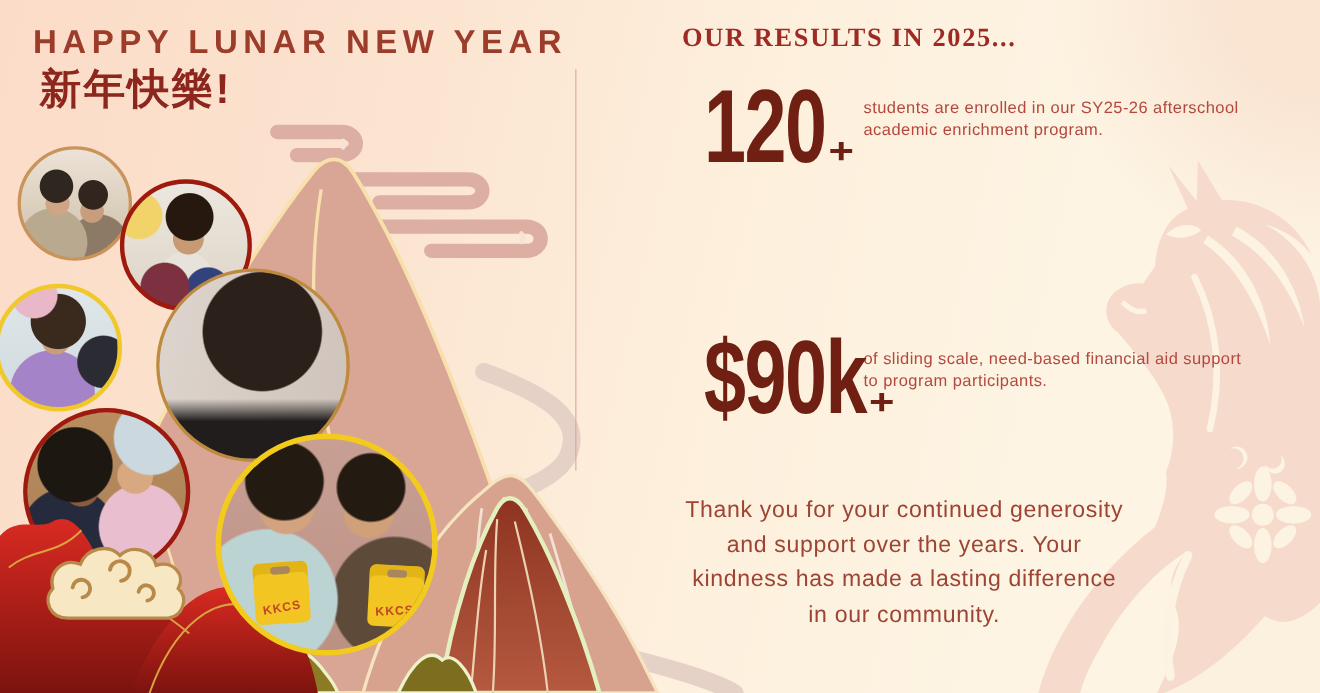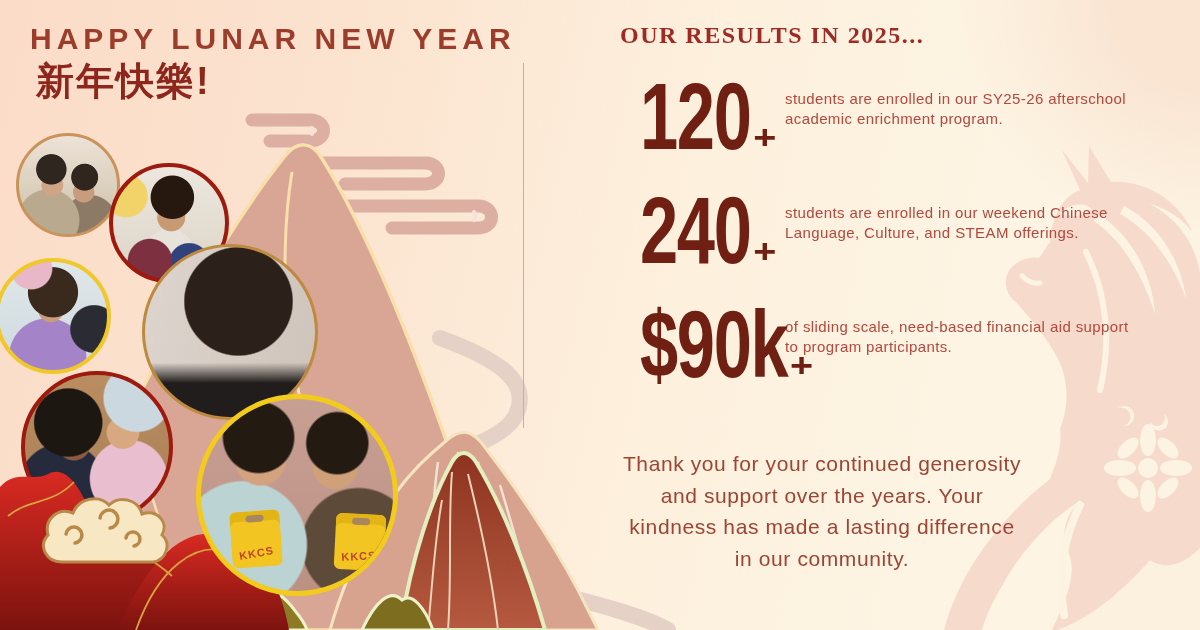--- a/index.html
+++ b/index.html
@@ -230,26 +230,20 @@
   <div class="results">
     <div class="heading">OUR RESULTS IN 2025...</div>
 
     <div class="stat-row r1">
       <div class="stat-num">
         <span class="num"><span>120</span><span class="plus">+</span></span>
       </div>
       <div class="stat-desc d1">students are enrolled in our SY25-26 afterschool academic enrichment program.</div>
     </div>
 
-    <div class="stat-row r2">
-      <div class="stat-num">
-        <span class="num"><span>240</span><span class="plus">+</span></span>
-      </div>
-      <div class="stat-desc d2">students are enrolled in our weekend Chinese Language, Culture, and STEAM offerings.</div>
-    </div>
 
     <div class="stat-row r3">
       <div class="stat-num">
         <span class="num"><span>$90k</span><span class="plus">+</span></span>
       </div>
       <div class="stat-desc d3">of sliding scale, need-based financial aid support to program participants.</div>
     </div>
 
     <div class="closing">Thank you for your continued generosity and support over the years. Your kindness has made a lasting difference in our community.</div>
   </div>

